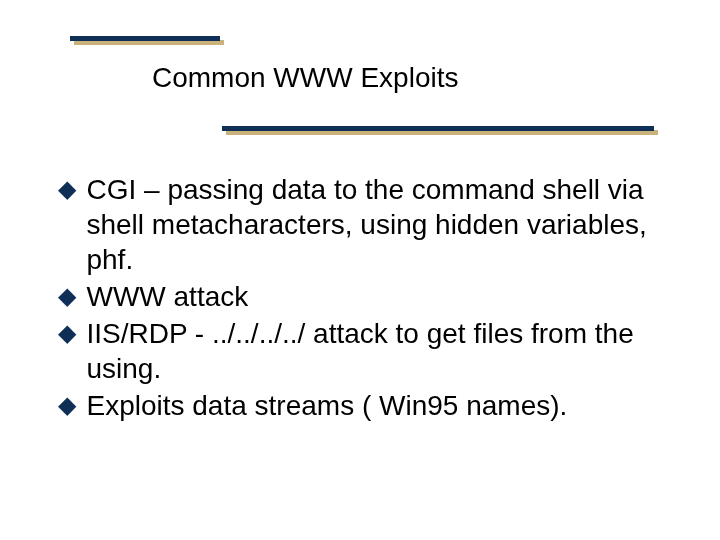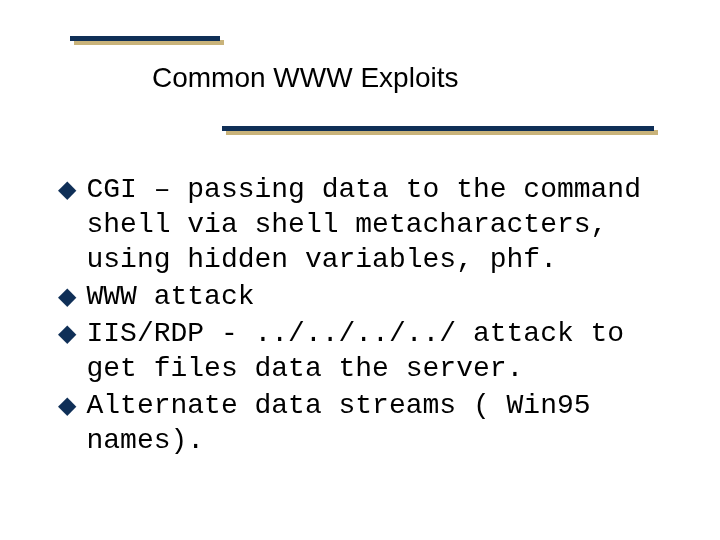--- a/index.html
+++ b/index.html
@@ -87,21 +87,20 @@
   }
   .bullet-marker {
     color: #0f2f57;
     font-size: 24px;
     line-height: 34px;
     margin-right: 10px;
     flex: 0 0 auto;
   }
   .bullet-text {
     flex: 1 1 auto;
-    font-family: Liberation Mono, monospace;
   }
 </style>
 </head>
 <body>
 
 <div class="slide">
 
   <div class="top-rule">
     <div class="shadow"></div>
     <div class="bar"></div>
@@ -121,23 +120,23 @@
       <span class="bullet-text">CGI – passing data to the command shell via shell metacharacters, using hidden variables, phf.</span>
     </div>
 
     <div class="bullet-item">
       <span class="bullet-marker">◆</span>
       <span class="bullet-text">WWW attack</span>
     </div>
 
     <div class="bullet-item">
       <span class="bullet-marker">◆</span>
-      <span class="bullet-text">IIS/RDP - ../../../../ attack to get files data the server.</span>
+      <span class="bullet-text">IIS/RDP - ../../../../ attack to get files from the using.</span>
     </div>
 
     <div class="bullet-item">
       <span class="bullet-marker">◆</span>
-      <span class="bullet-text">Alternate data streams ( Win95 names).</span>
+      <span class="bullet-text">Exploits data streams ( Win95 names).</span>
     </div>
 
   </div>
 
 </div>
 
 </body></html>

